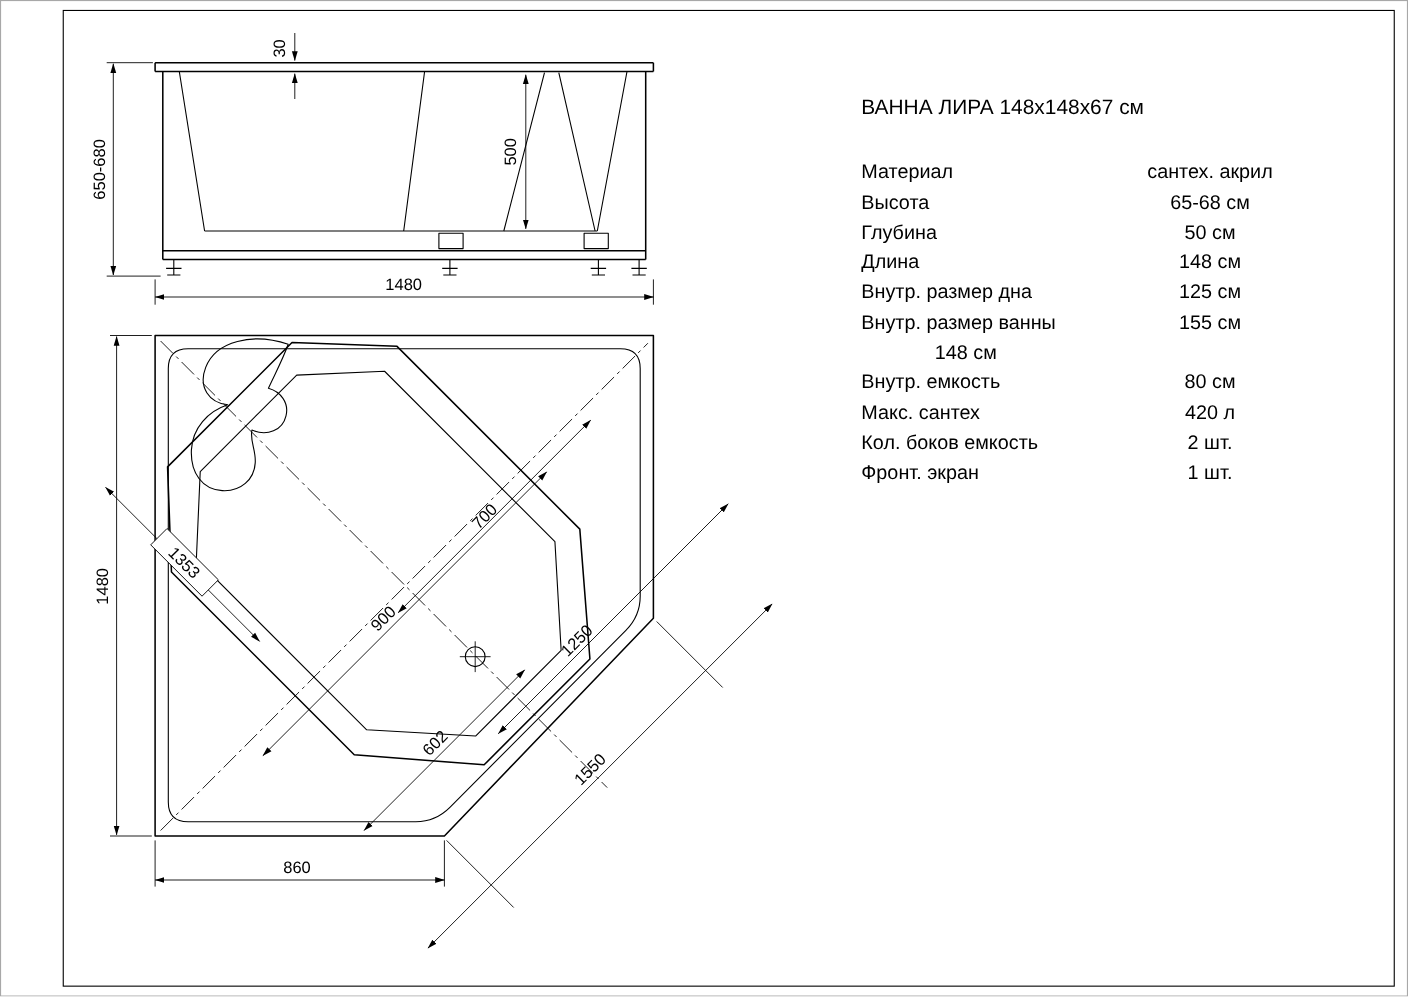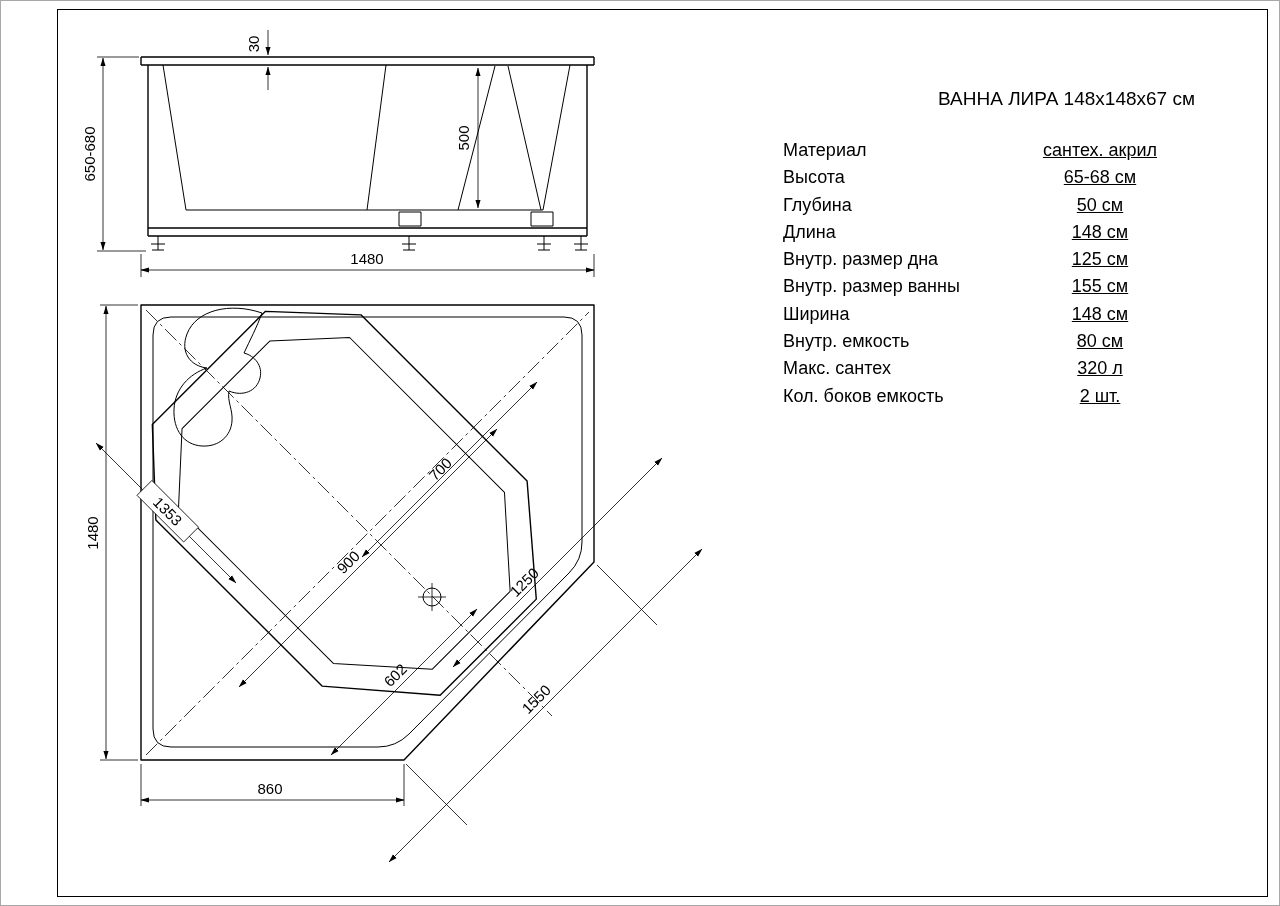--- a/index.html
+++ b/index.html
@@ -9,25 +9,25 @@
   }
   .outer-edge{position:absolute;inset:0;border:1px solid #a8a8a8;}
   .frame{position:absolute;left:57px;top:9px;width:1209px;height:886px;border:1.5px solid #000;}
   svg{position:absolute;left:0;top:0;}
   .ln{fill:none;stroke:#000;stroke-width:1.4;stroke-linejoin:round;}
   .tn{fill:none;stroke:#000;stroke-width:1;stroke-linejoin:round;}
   .dm{fill:none;stroke:#000;stroke-width:0.8;}
   .cl{fill:none;stroke:#000;stroke-width:0.8;stroke-dasharray:16 4 3 4;}
   .dim-text{font-family:"Liberation Sans",sans-serif;font-size:15px;fill:#000;}
   .specs{position:absolute;left:783px;top:88px;width:412px;}
-  .spec-title{text-align:right;font-size:19px;white-space:nowrap;}
+  .spec-title{text-align:left;font-size:19px;white-space:nowrap;}
   .spec-rows{margin-top:30px;}
-  .spec-row{display:flex;align-items:flex-start;height:27.3px;font-size:18px;}
+  .spec-row{display:flex;align-items:flex-end;height:27.3px;font-size:18px;}
   .spec-label{flex:1;white-space:nowrap;}
-  .spec-value{width:190px;text-align:center;white-space:nowrap;text-decoration:underline;}
+  .spec-value{width:190px;text-align:center;white-space:nowrap;}
 </style>
 </head>
 <body>
 
 <div class="outer-edge"></div>
 <div class="frame"></div>
 
 <svg width="1280" height="906" viewBox="0 0 1280 906">
   <defs>
     <marker id="arr" viewBox="0 0 10 10" refX="9.5" refY="5" markerWidth="11" markerHeight="11" orient="auto-start-reverse">
@@ -142,29 +142,32 @@
     </div>
     <div class="spec-row">
       <span class="spec-label">Внутр. размер дна</span>
       <span class="spec-value">125 см</span>
     </div>
     <div class="spec-row">
       <span class="spec-label">Внутр. размер ванны</span>
       <span class="spec-value">155 см</span>
     </div>
     <div class="spec-row">
-      <span class="spec-label">Ширина</span>
       <span class="spec-value">148 см</span>
     </div>
     <div class="spec-row">
       <span class="spec-label">Внутр. емкость</span>
       <span class="spec-value">80 см</span>
     </div>
     <div class="spec-row">
       <span class="spec-label">Макс. сантех</span>
-      <span class="spec-value">320 л</span>
+      <span class="spec-value">420 л</span>
     </div>
     <div class="spec-row">
       <span class="spec-label">Кол. боков емкость</span>
       <span class="spec-value">2 шт.</span>
     </div>
+    <div class="spec-row">
+      <span class="spec-label">Фронт. экран</span>
+      <span class="spec-value">1 шт.</span>
+    </div>
   </div>
 </div>
 
 </body></html>

